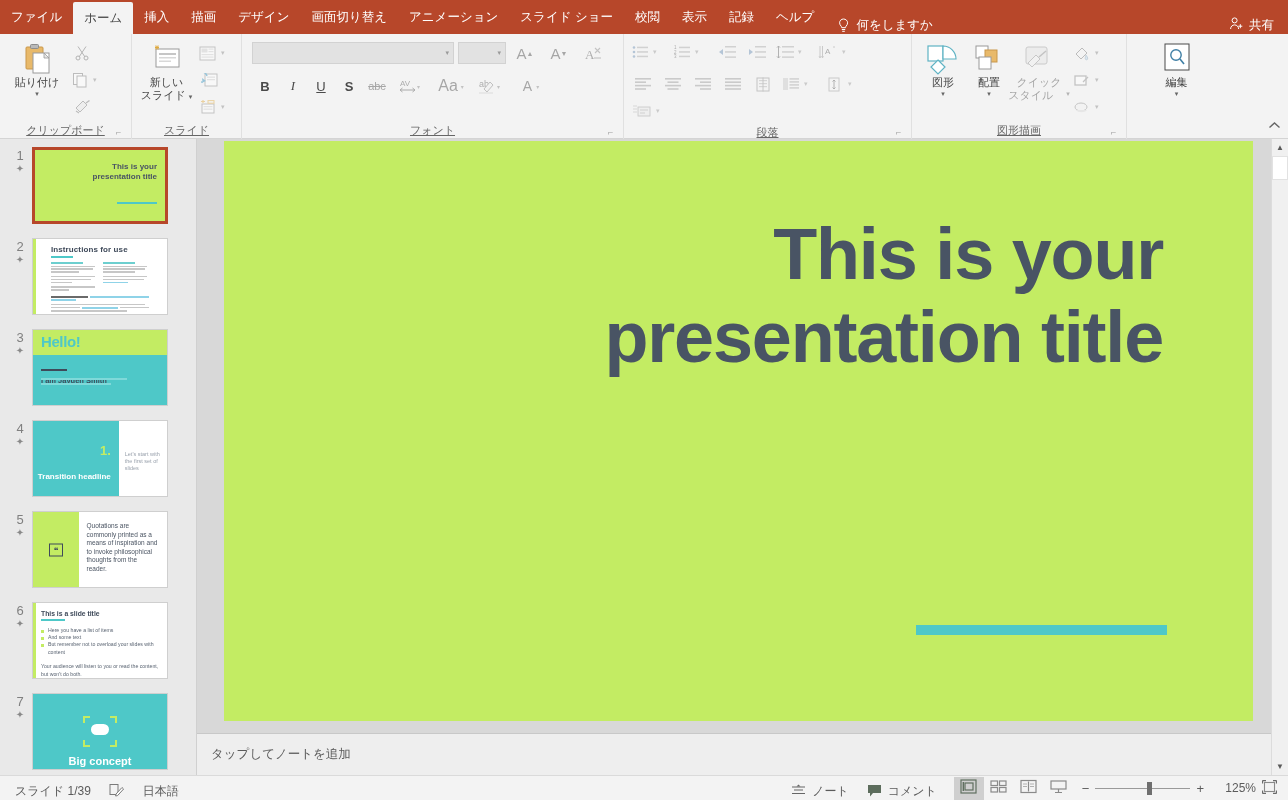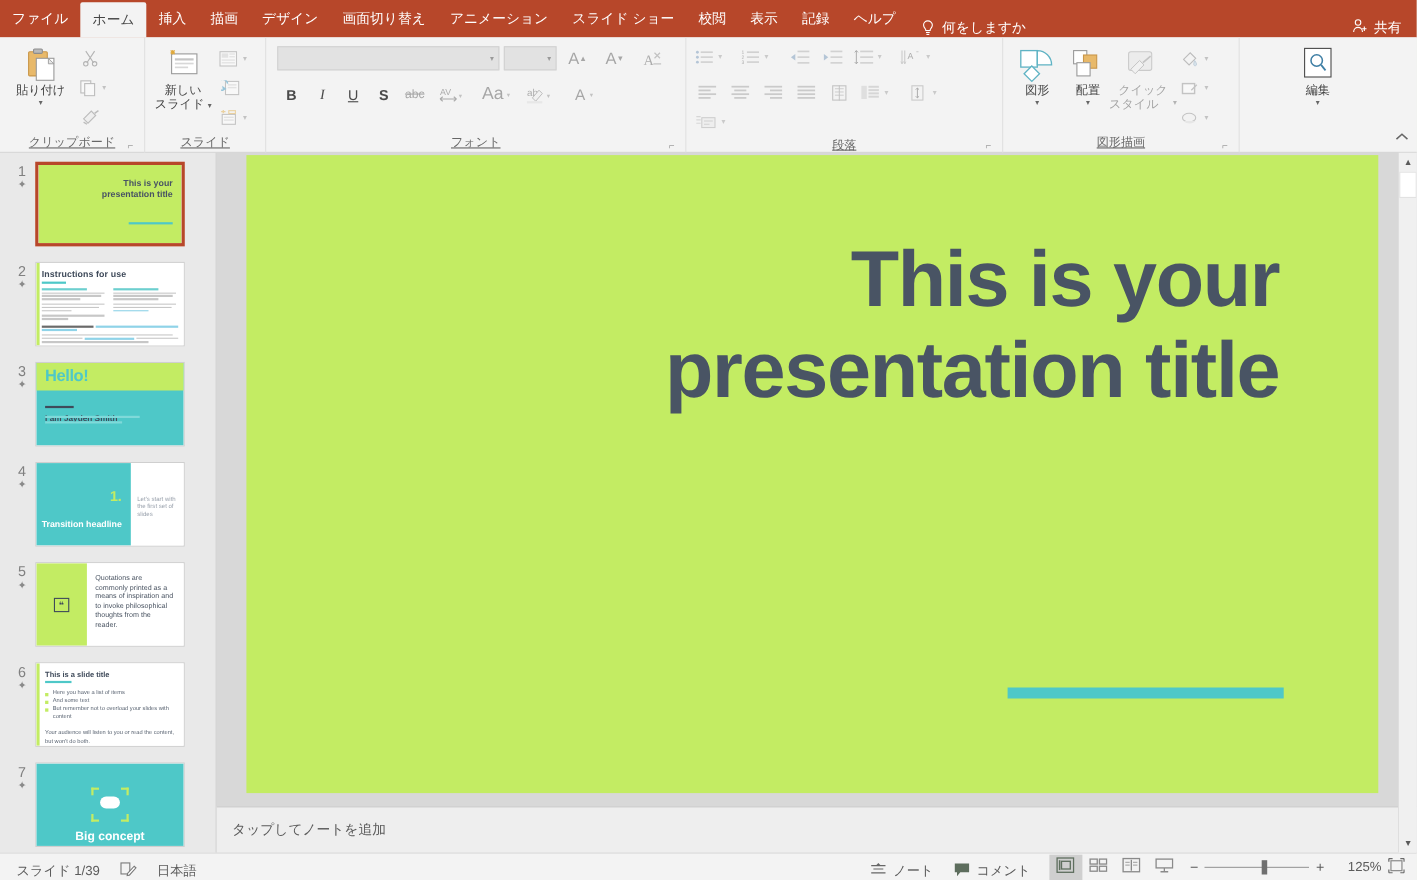--- a/index.html
+++ b/index.html
@@ -117,21 +117,21 @@
   .thumb.selected { border: 3px solid #b7472a; }
 
   
   .t-title { background: #c3ec63; width:100%; height:100%; position: relative; }
   .t-title .ttxt {
     position: absolute; right: 8px; top: 12px; width: 74px; text-align: right;
     color: #495464; font-size: 8px; font-weight: bold; line-height: 10px;
   }
   .t-title .tbar { position: absolute; right: 8px; bottom: 17px; width: 40px; height: 2px; background: #4ec8c8; }
 
-  .t-instr { background:#fff; width:100%; height:100%; position: relative; padding: 6px 5px; }
+  .t-instr { background:#fff; width:100%; height:100%; position: relative; padding: 6px 18px; }
   .t-instr .greenbar { position: absolute; left:0; top:0; bottom:0; width: 3px; background:#c3ec63; }
   .t-instr h4 { font-size: 8px; color:#3f4a5a; font-weight: bold; letter-spacing: .1px; }
   .t-instr .ul { width: 22px; height: 1.5px; background: #4ec8c8; margin: 2px 0 4px 0; }
   .t-instr .cols { display: flex; gap: 6px; }
   .t-instr .col { flex: 1; }
   .t-instr .h { height: 2px; background: #6dcfcf; margin-bottom: 2px; width: 70%; }
   .t-instr .ln { height: 1.4px; background: #c7c7c7; margin-bottom: 1.6px; }
   .t-instr .lnk { height: 1.6px; background: #8fd3e8; margin-bottom: 1.6px; }
 
   .t-hello { width:100%;height:100%; position: relative; background: #4ec8c8; }
@@ -656,21 +656,21 @@
               </svg>
             <span class="cr">▾</span>
           </div>
         </div>
       </div>
       <div class="rgroup-label">図形描画</div>
       <div class="dlg-launcher">⌐</div>
     </div>
 
     <div class="rgroup" style="width:100px">
-      <div class="rgroup-body" style="justify-content:flex-end">
+      <div class="rgroup-body" style="justify-content:center">
         <div class="bigbtn" style="width:46px">
           <span class="ic">
             <svg width="36" height="34" viewBox="0 0 36 34">
               <rect x="6" y="2" width="24" height="26" fill="#fff" stroke="#4a4a4a" stroke-width="1"></rect>
               <circle cx="17" cy="13" r="5.2" fill="none" stroke="#3f7fa5" stroke-width="1.4"></circle>
               <path d="M21 17 L25 22" stroke="#3f7fa5" stroke-width="1.6"></path>
             </svg>
           </span>
           <span class="cap">編集</span>
           <span class="caret">▾</span>

